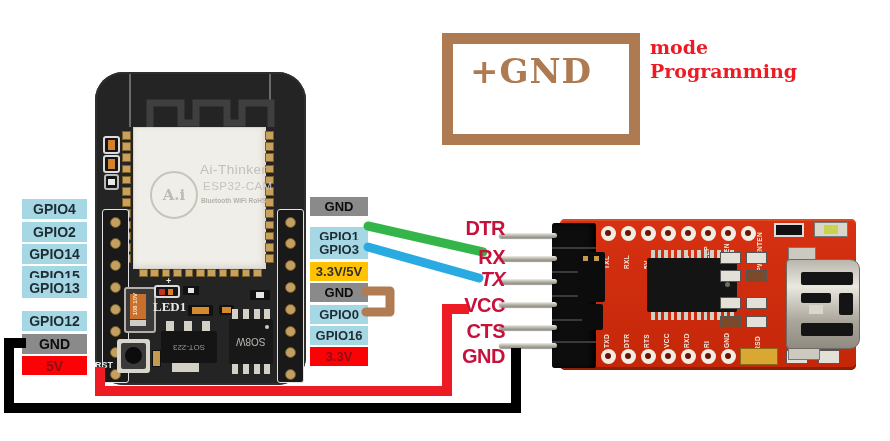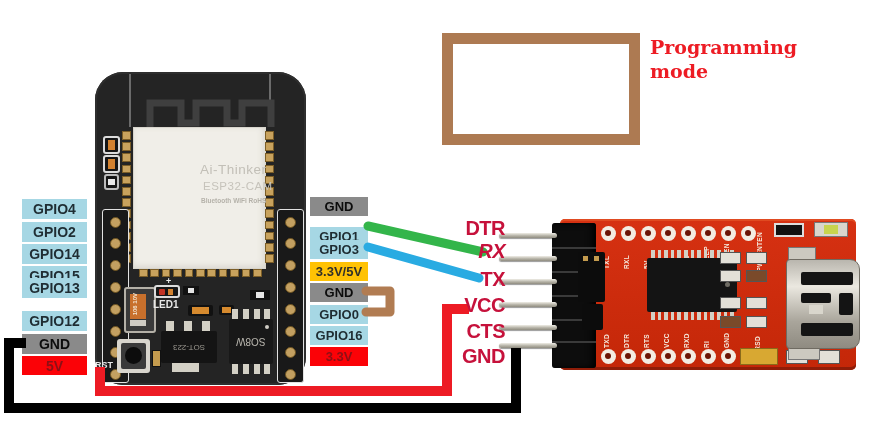--- a/index.html
+++ b/index.html
@@ -114,20 +114,23 @@
       <div class="abs pad" style="left:173.2px;top:268.5px;"></div>
       <div class="abs pad" style="left:184.6px;top:268.5px;"></div>
       <div class="abs pad" style="left:196px;top:268.5px;"></div>
       <div class="abs pad" style="left:207.4px;top:268.5px;"></div>
       <div class="abs pad" style="left:218.8px;top:268.5px;"></div>
       <div class="abs pad" style="left:230.2px;top:268.5px;"></div>
       <div class="abs pad" style="left:241.60000000000002px;top:268.5px;"></div>
       <div class="abs pad" style="left:253px;top:268.5px;"></div>
     </div>
 
+  <div class="abs logo-circle">
+      <span>A.i</span>
+    </div>
   <div class="abs brand">Ai-Thinker</div>
   <div class="abs model">ESP32-CAM</div>
   <div class="abs badges">Bluetooth   WiFi   RoHS</div>
 
   <div class="abs cmpframe" style="left:103px;top:136px;width:13px;height:14px;">
     <div class="abs" style="left:3px;top:2px;width:7px;height:10px;background:#d2812f;"></div>
     </div>
   <div class="abs cmpframe" style="left:103px;top:155px;width:13px;height:14px;">
     <div class="abs" style="left:3px;top:2px;width:7px;height:10px;background:#d2812f;"></div>
     </div>
@@ -159,21 +162,21 @@
   <div class="abs cap106">
     <div class="abs body"></div>
     <div class="abs band"></div>
     <div class="abs vtext" style="left:6px;top:4px;font-size:6px;color:#f3e7d4;font-weight:bold;">106 10V</div>
   </div>
   <div class="abs" style="left:166px;top:276px;color:#eee;font-size:9px;font-weight:bold;">+</div>
   <div class="abs cmpframe" style="left:154px;top:285px;width:22px;height:9px;">
     <div class="abs" style="left:3px;top:1.5px;width:6px;height:6px;background:#c23325;border-radius:1px;"></div>
     <div class="abs" style="left:12px;top:1.5px;width:5px;height:6px;background:#d2812f;"></div>
     </div>
-  <div class="abs silk" style="left:153px;top:299px;font-size:10px;">LED1</div>
+  <div class="abs silk" style="left:153px;top:299px;font-size:13px;font-family:Liberation Serif, serif;">LED1</div>
   <div class="abs" style="left:183px;top:286px;width:16px;height:9px;background:#111;">
     <div class="abs" style="left:5px;top:2px;width:6px;height:5px;background:#e5e5e5;"></div>
     </div>
   <div class="abs" style="left:188px;top:305px;width:25px;height:11px;background:#111;border-radius:2px;">
     <div class="abs" style="left:4px;top:2px;width:17px;height:7px;background:#d68a2e;"></div>
     </div>
   <div class="abs" style="left:219px;top:305px;width:15px;height:10px;background:#111;border-radius:2px;">
     <div class="abs" style="left:3px;top:2px;width:9px;height:6px;background:#d68a2e;"></div>
     </div>
   <div class="abs" style="left:250px;top:290px;width:20px;height:10px;background:#111;">
@@ -223,25 +226,26 @@
   <div class="abs pinbox r pin-blue" style="top:219px;margin-top:8px;">GPIO1</div>
   <div class="abs pinbox r pin-blue" style="top:240px;">GPIO3</div>
   <div class="abs pinbox r pin-orange" style="top:262px;">3.3V/5V</div>
   <div class="abs pinbox r pin-gray" style="top:283px;">GND</div>
   <div class="abs pinbox r pin-blue" style="top:305px;">GPIO0</div>
   <div class="abs pinbox r pin-blue" style="top:326px;">GPIO16</div>
   <div class="abs pinbox r pin-red" style="top:347px;">3.3V</div>
 
   <div class="abs note-box">
     <div class="txt">
+      <div>+GND</div>
     </div>
   </div>
   <div class="abs prog-note">
+    <div>mode</div>
     <div>Programming</div>
-    <div>mode</div>
   </div>
 
   <svg width="890" height="441">
     <polyline points="368,226 483,252" fill="none" stroke-width="9" stroke-linecap="round" stroke="#33b54a"></polyline>
     <polyline points="368,247 479,278" fill="none" stroke-width="9" stroke-linecap="round" stroke="#29abe2"></polyline>
     <polyline points="100,367 100,391 447,391 447,309 469,309" fill="none" stroke-width="10" stroke="#ed1b24"></polyline>
     <polyline points="26,343 9,343 9,408 516,408 516,346" fill="none" stroke-width="10" stroke="#000000"></polyline>
     <polyline points="366,291 390,291 390,312 366,312" fill="none" stroke-width="9" stroke-linecap="round" stroke-linejoin="round" stroke="#b17c52"></polyline>
   </svg>
 
@@ -395,19 +399,19 @@
   <div class="abs" style="left:788px;top:344px;width:30px;height:14px;background:#ccc9c0;border:1px solid #777;"></div>
   <div class="abs usb">
     <div class="abs usb-slot" style="left:14px;top:12px;width:52px;height:13px;"></div>
     <div class="abs usb-slot" style="left:14px;top:63px;width:52px;height:13px;"></div>
     <div class="abs usb-slot" style="left:14px;top:33px;width:30px;height:10px;"></div>
     <div class="abs usb-slot" style="left:52px;top:33px;width:14px;height:22px;"></div>
     <div class="abs" style="left:22px;top:45px;width:14px;height:9px;background:#d9d6cc;"></div>
   </div>
 
   <div class="abs ftdi-label" style="top:217px;">DTR</div>
-  <div class="abs ftdi-label" style="top:240px;font-style:italic;">RX</div>
-  <div class="abs ftdi-label" style="top:268px;">TX</div>
+  <div class="abs ftdi-label" style="top:246px;">RX</div>
+  <div class="abs ftdi-label" style="top:268px;font-style:italic;">TX</div>
   <div class="abs ftdi-label" style="top:294px;">VCC</div>
   <div class="abs ftdi-label" style="top:320px;">CTS</div>
   <div class="abs ftdi-label" style="top:345px;">GND</div>
 
 </div>
 
 </body></html>

